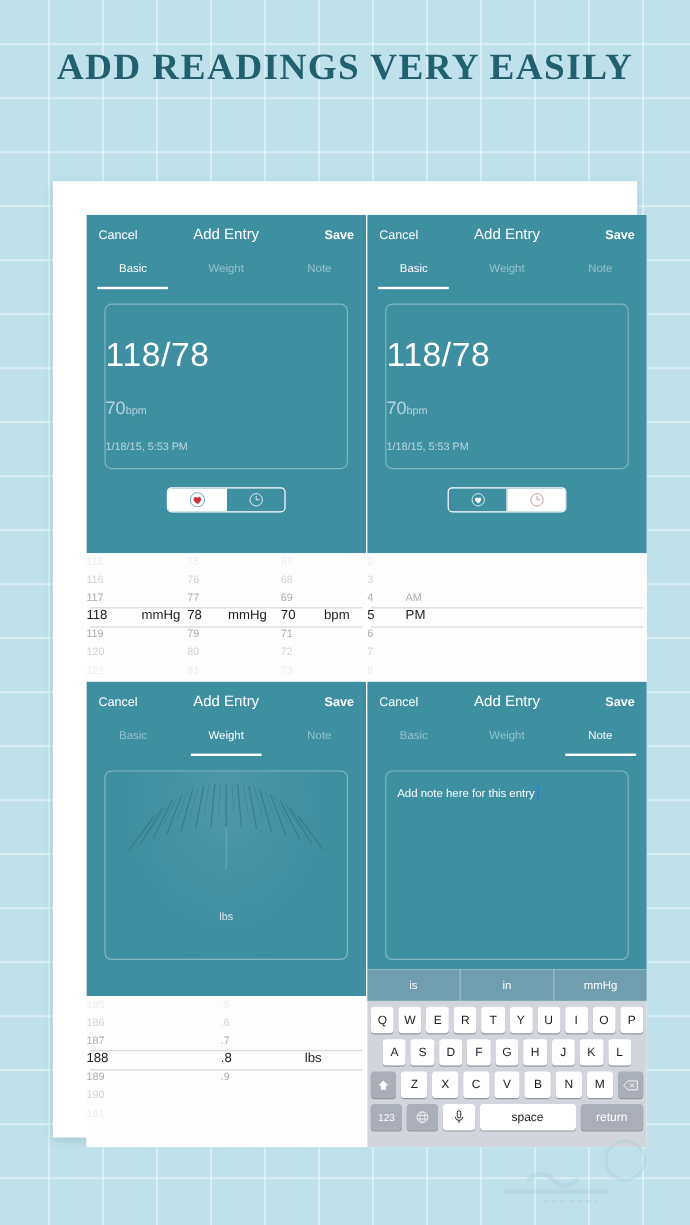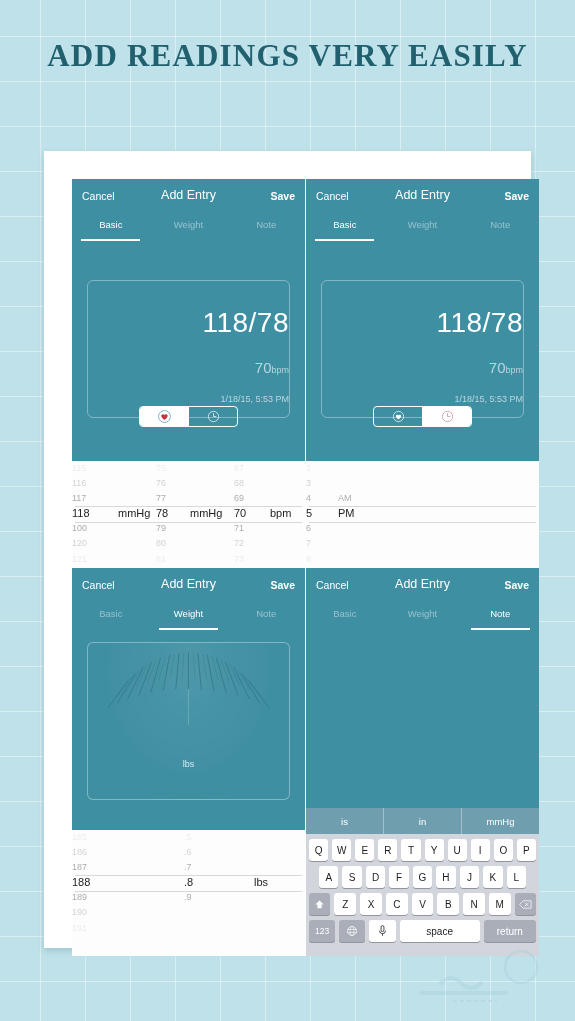--- a/index.html
+++ b/index.html
@@ -93,22 +93,21 @@
     left: 12%; right: 12%; bottom: 0; height: 1.6px;
     background: #ffffff;
   }
   
   .big-card {
     position: absolute;
     left: 15px; top: 74px;
     width: 203px; height: 138px;
     border: 1px solid rgba(255,255,255,0.35);
     border-radius: 6px;
-    text-align: right;
-    margin-top: 27px;
+    text-align: left;
   }
   .bp-value {
     margin-top: 26px;
     font-size: 28px; color: #ffffff; font-weight: 300;
     letter-spacing: 0.5px;
   }
   .pulse-line {
     margin-top: 20px;
     font-size: 15px; color: rgba(255,255,255,0.62);
   }
@@ -303,21 +302,21 @@
           </div>
         </div>
       </div>
       <div class="picker">
         <div class="picker-cols">
           <div class="pcol" style="width:46px">
               <div class="prow f3">115</div>
               <div class="prow f2">116</div>
               <div class="prow f1">117</div>
               <div class="prow sel">118</div>
-              <div class="prow f1">100</div>
+              <div class="prow f1">119</div>
               <div class="prow f2">120</div>
               <div class="prow f3">121</div>
             </div>
           <div class="pcol unit-col" style="width:38px">
               <div class="prow f3"></div>
               <div class="prow f2"></div>
               <div class="prow f1"></div>
               <div class="prow sel">mmHg</div>
               <div class="prow f1"></div>
               <div class="prow f2"></div>
@@ -512,20 +511,23 @@
         <div class="navbar">
           <span class="nav-cancel">Cancel</span>
           <span class="nav-title">Add Entry</span>
           <span class="nav-save">Save</span>
         </div>
         <div class="tabs">
           <div class="tab">Basic</div>
           <div class="tab">Weight</div>
           <div class="tab active">Note</div>
         </div>
+        <div class="note-card">
+          <span class="note-text">Add note here for this entry</span><span class="caret"></span>
+        </div>
       </div>
       <div class="keyboard" style="position:absolute;top:240px">
         <div class="suggest">
           <div class="sug">is</div>
           <div class="sug">in</div>
           <div class="sug">mmHg</div>
         </div>
         <div class="krow r1">
             <div class="key">Q</div>
             <div class="key">W</div>

